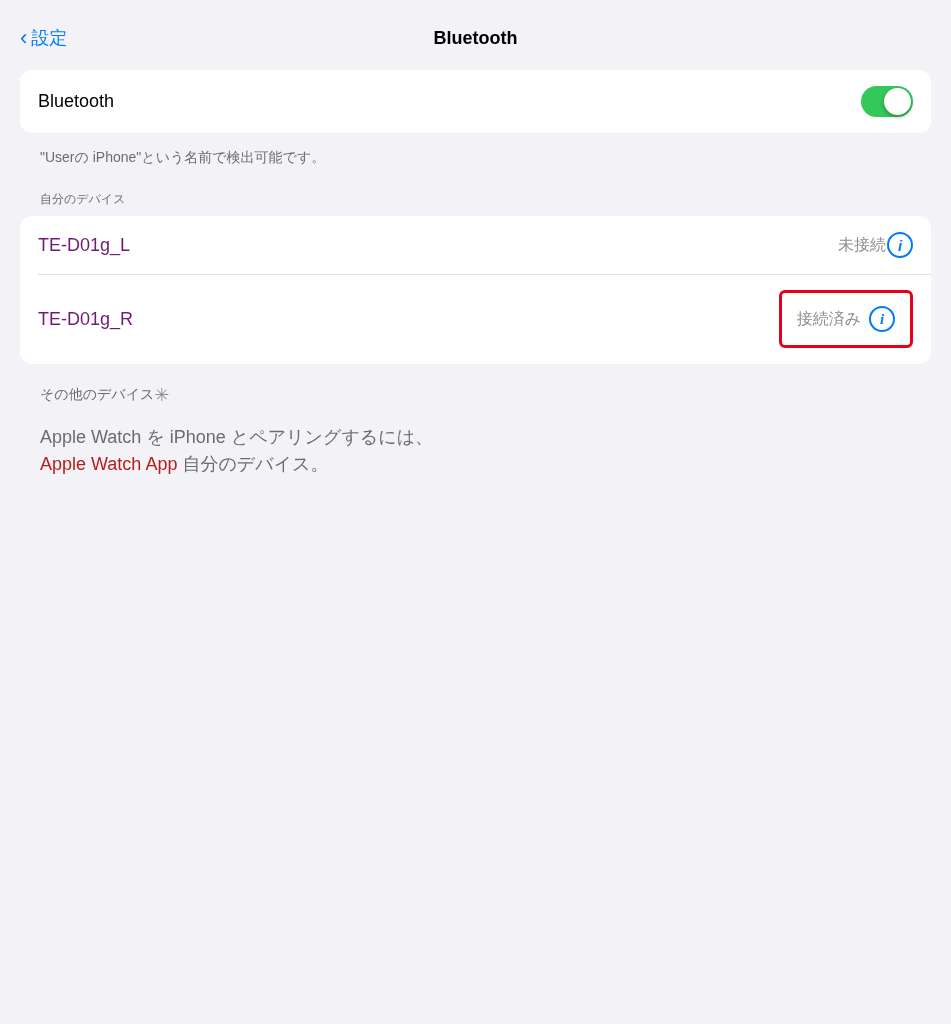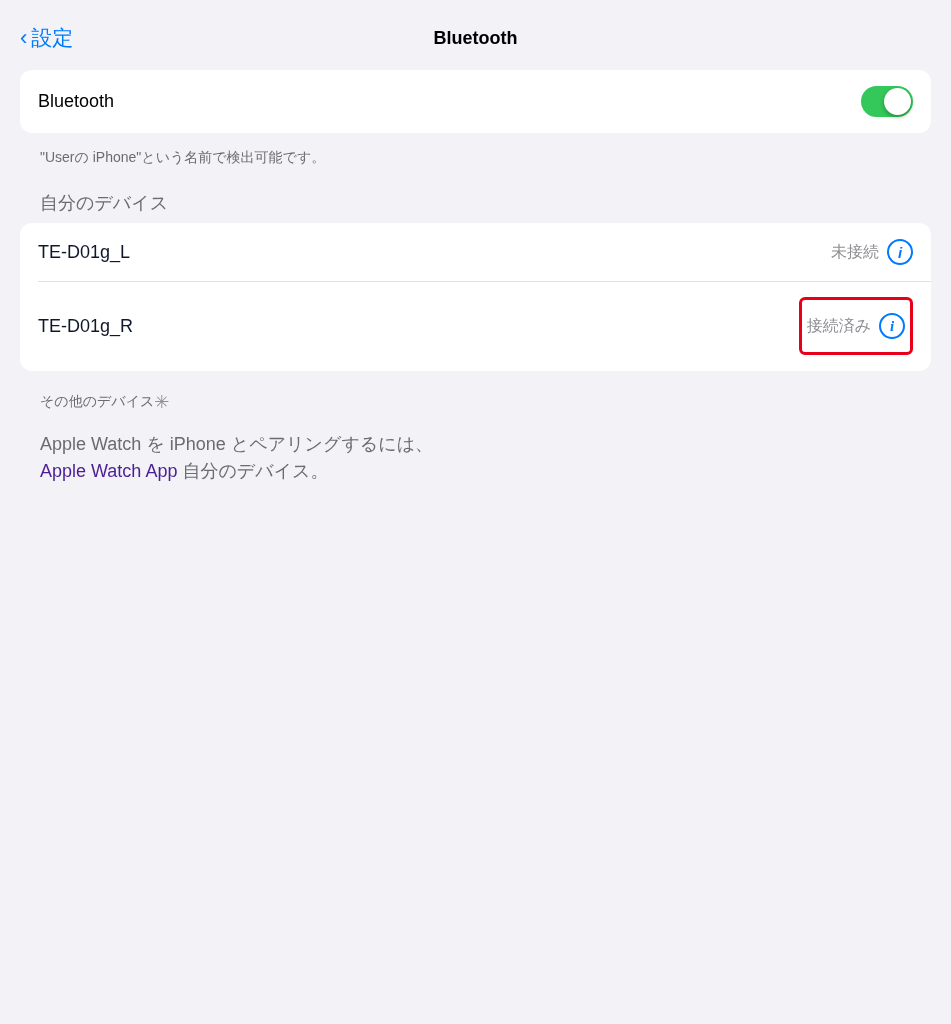--- a/index.html
+++ b/index.html
@@ -39,21 +39,21 @@
     }
 
     .header-back-chevron {
       font-size: 22px;
       color: #007aff;
       line-height: 1;
     }
 
     .header-back-text {
       color: #007aff;
-      font-size: 21px;
+      font-size: 18px;
     }
 
     .header-title {
       font-size: 18px;
       font-weight: 600;
       color: #000;
     }
 
     
     .content {
@@ -103,21 +103,21 @@
 
     
     .description-text {
       font-size: 14px;
       color: #6c6c70;
       padding: 6px 20px 14px 20px;
     }
 
     
     .section-label {
-      font-size: 18px;
+      font-size: 12px;
       color: #6c6c70;
       padding: 0 20px 8px 20px;
       margin-top: 10px;
     }
 
     
     .device-list {
       background: #fff;
       border-radius: 12px;
       overflow: hidden;
@@ -137,27 +137,27 @@
       position: absolute;
       top: 0;
       left: 18px;
       right: 0;
       height: 1px;
       background: #e0e0e5;
     }
 
     .device-name {
       font-size: 18px;
-      color: #0f172a;
+      color: #701a75;
     }
 
     .device-status-area {
       display: flex;
       align-items: center;
-      gap: 8px;
+      gap: 1px;
     }
 
     .device-status-text {
       font-size: 16px;
       color: #8e8e93;
     }
 
     .info-icon {
       width: 26px;
       height: 26px;
@@ -171,21 +171,21 @@
       font-weight: 600;
       font-style: italic;
       cursor: pointer;
       flex-shrink: 0;
     }
 
     
     .highlighted-area {
       border: 3px solid #e8001a;
       border-radius: 6px;
-      padding: 13px 5px;
+      padding: 13px 15px;
       display: flex;
       align-items: center;
       gap: 8px;
       font-family: Liberation Serif, serif;
     }
 
     
     .other-section-label {
       font-size: 14px;
       color: #6c6c70;
@@ -204,21 +204,21 @@
 
     
     .apple-watch-note {
       padding: 10px 20px 0 20px;
       font-size: 18px;
       color: #6c6c70;
       line-height: 1.5;
     }
 
     .apple-watch-link {
-      color: #4c1d95;
+      color: #b91c1c;
       cursor: pointer;
     }
   </style>
 </head>
 <body>
 
 <div class="header">
   <div class="header-back">
     <span class="header-back-chevron">‹</span>
     <span class="header-back-text">設定</span>

